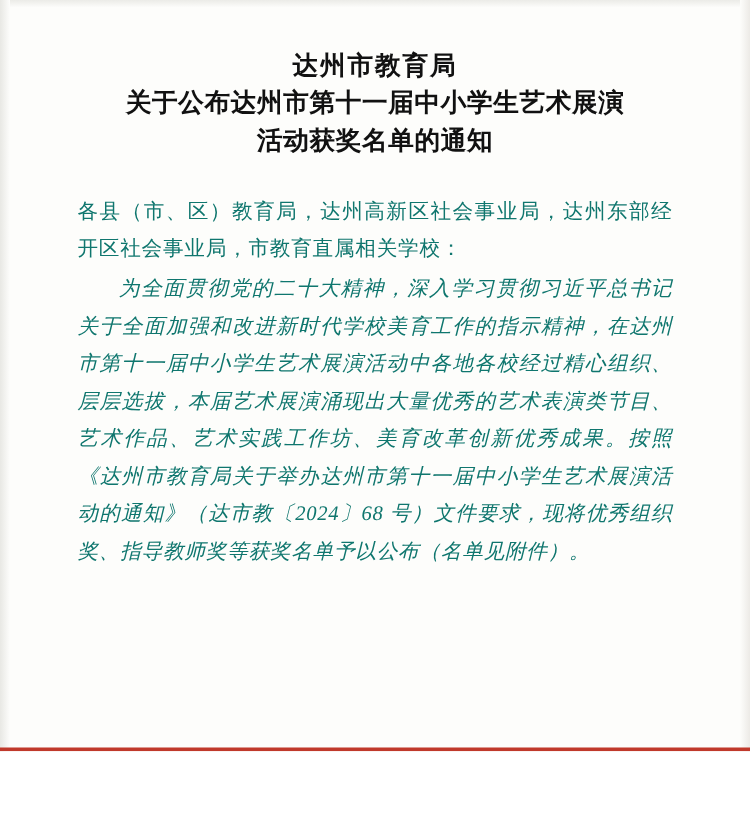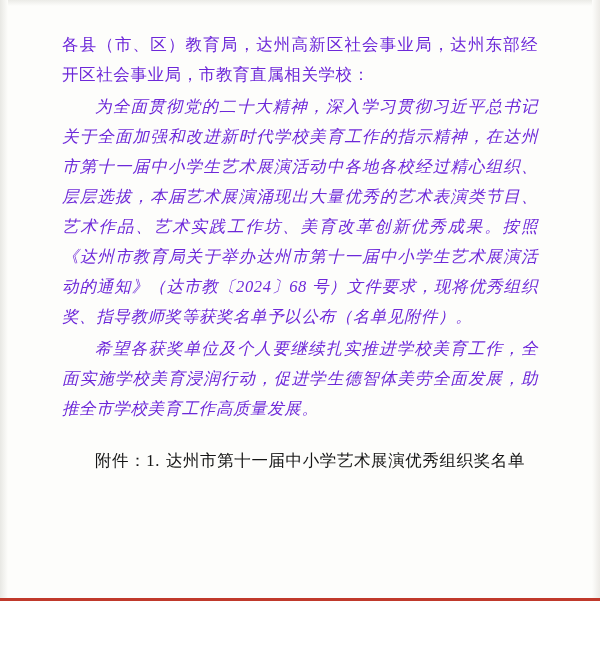--- a/index.html
+++ b/index.html
@@ -42,21 +42,21 @@
   .title-line.l1 {
     letter-spacing: 1.5px;
   }
   .para {
     font-size: 16.5px;
     line-height: 30px;
     text-align: justify;
     text-justify: inter-ideograph;
     letter-spacing: 0.6px;
     margin: 0 0 2px 0;
-    color: #6d28d9;
+    color: #0f766e;
   }
   .para.indent {
     text-indent: 2em;
     font-style: italic;
   }
   .para.salutation {
     text-indent: 0;
   }
   .attachment {
     font-size: 16.5px;
@@ -114,29 +114,30 @@
 <body>
 
 <div class="page">
 
   <div class="edge-top"></div>
   <div class="edge-left"></div>
   <div class="edge-right"></div>
 
   <div class="doc-body">
 
+    <div class="title-block">
+      <div class="title-line l1">达州市教育局</div>
+      <div class="title-line l2">关于公布达州市第十一届中小学生艺术展演</div>
+      <div class="title-line l3">活动获奖名单的通知</div>
+    </div>
 
     <p class="para salutation">各县（市、区）教育局，达州高新区社会事业局，达州东部经开区社会事业局，市教育直属相关学校：</p>
 
     <p class="para indent">为全面贯彻党的二十大精神，深入学习贯彻习近平总书记关于全面加强和改进新时代学校美育工作的指示精神，在达州市第十一届中小学生艺术展演活动中各地各校经过精心组织、层层选拔，本届艺术展演涌现出大量优秀的艺术表演类节目、艺术作品、艺术实践工作坊、美育改革创新优秀成果。按照《达州市教育局关于举办达州市第十一届中小学生艺术展演活动的通知》（达市教〔2024〕68 号）文件要求，现将优秀组织奖、指导教师奖等获奖名单予以公布（名单见附件）。</p>
 
-    <p class="para indent">希望各获奖单位及个人要继续扎实推进学校美育工作，全面实施学校美育浸润行动，促进学生德智体美劳全面发展，助推全市学校美育工作高质量发展。</p>
 
-    <div class="attachment">
-      <span>附件：</span><span class="num">1.</span><span>达州市第十一届中小学艺术展演优秀组织奖名单</span>
-    </div>
 
   </div>
 
   <div class="bottom-rule"></div>
   <div class="bottom-strip"></div>
 
 </div>
 
 </body></html>

